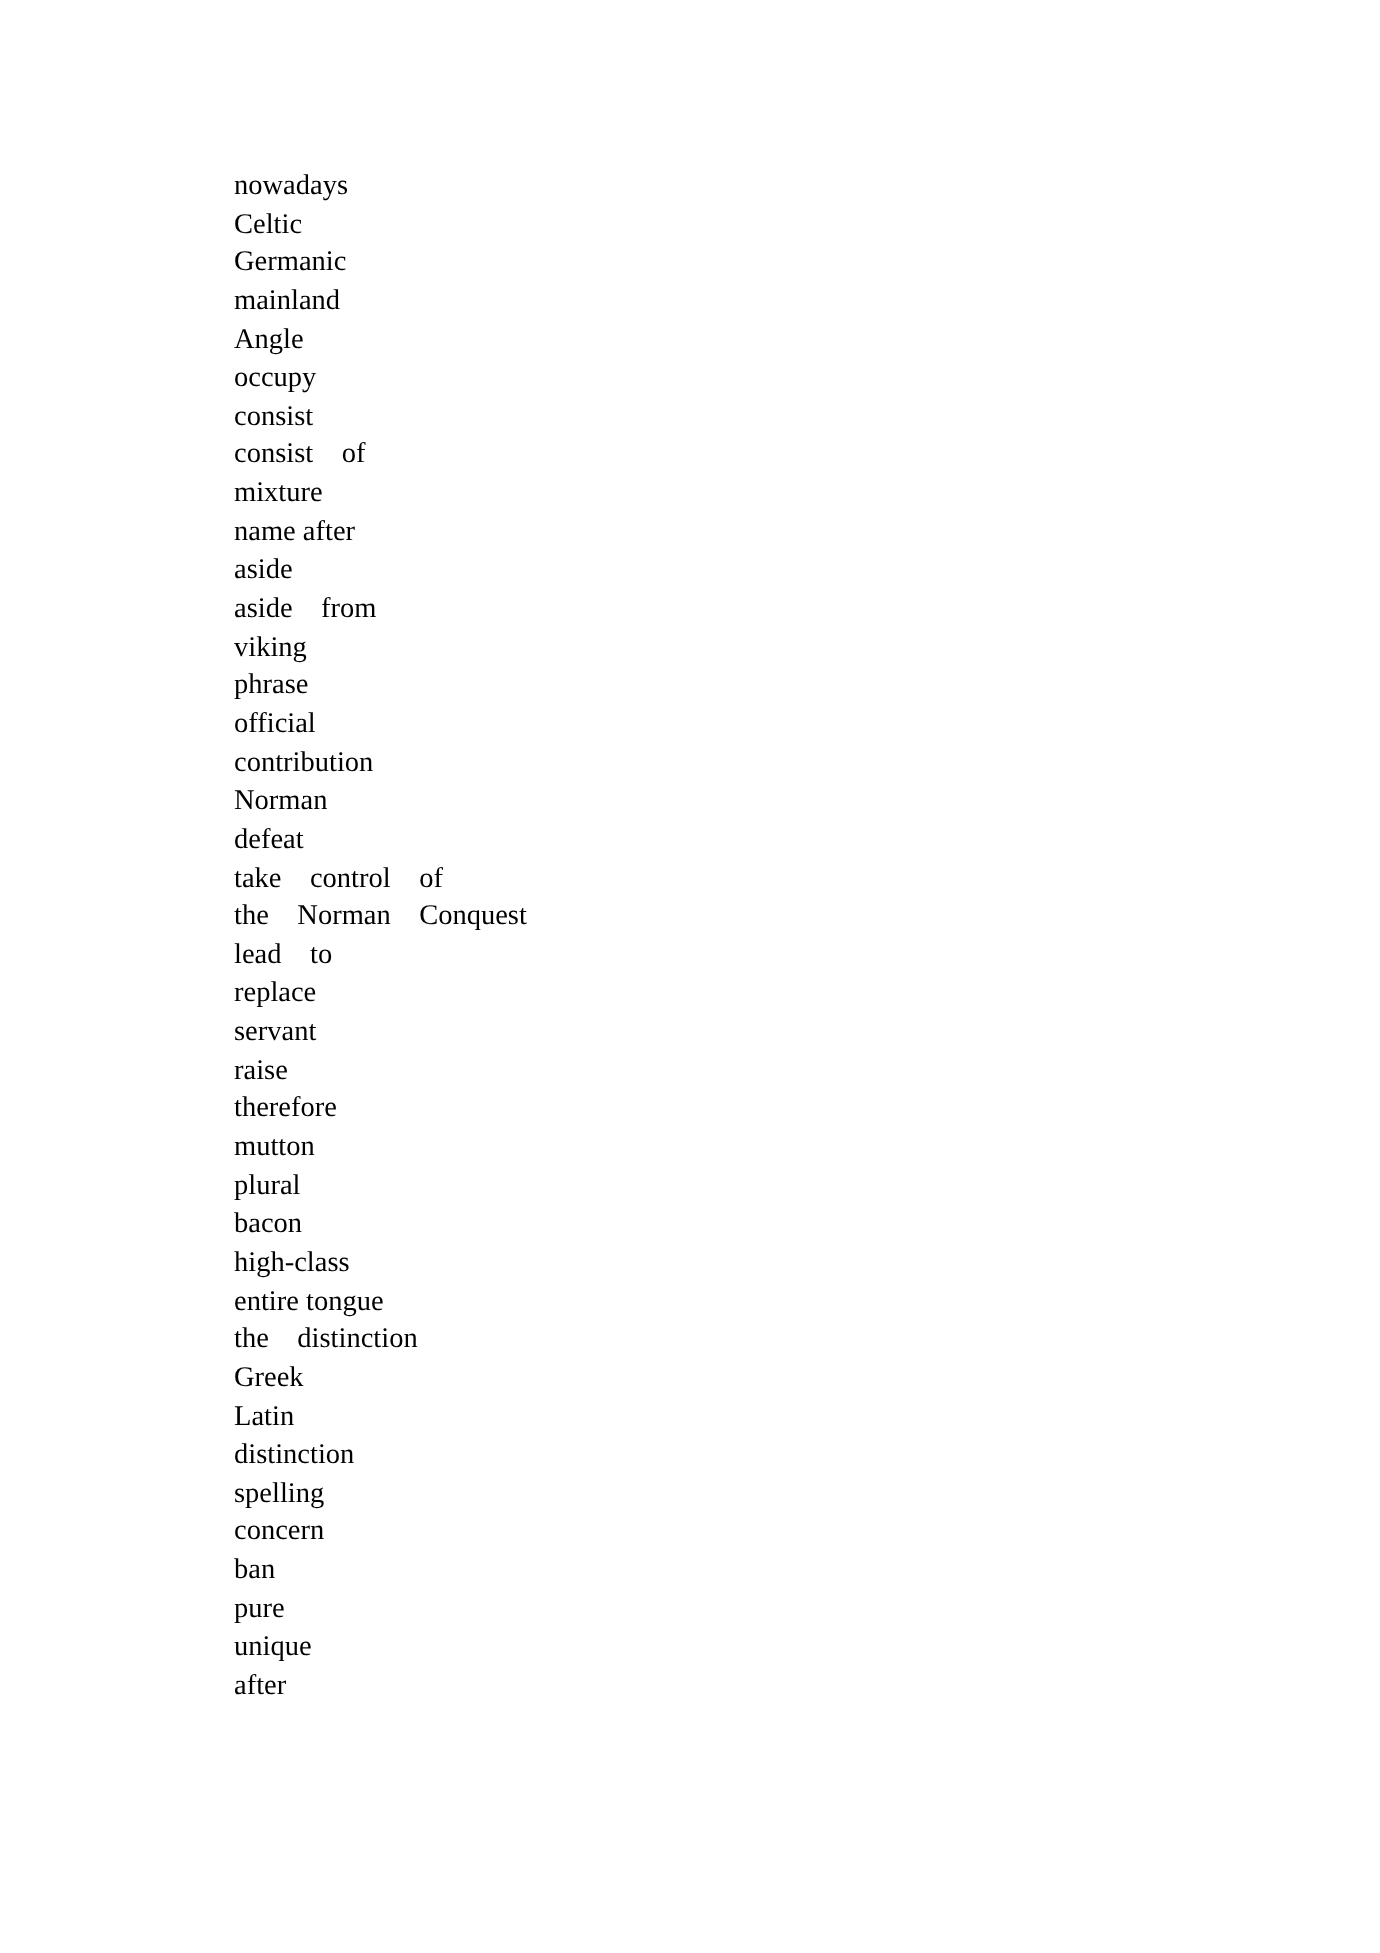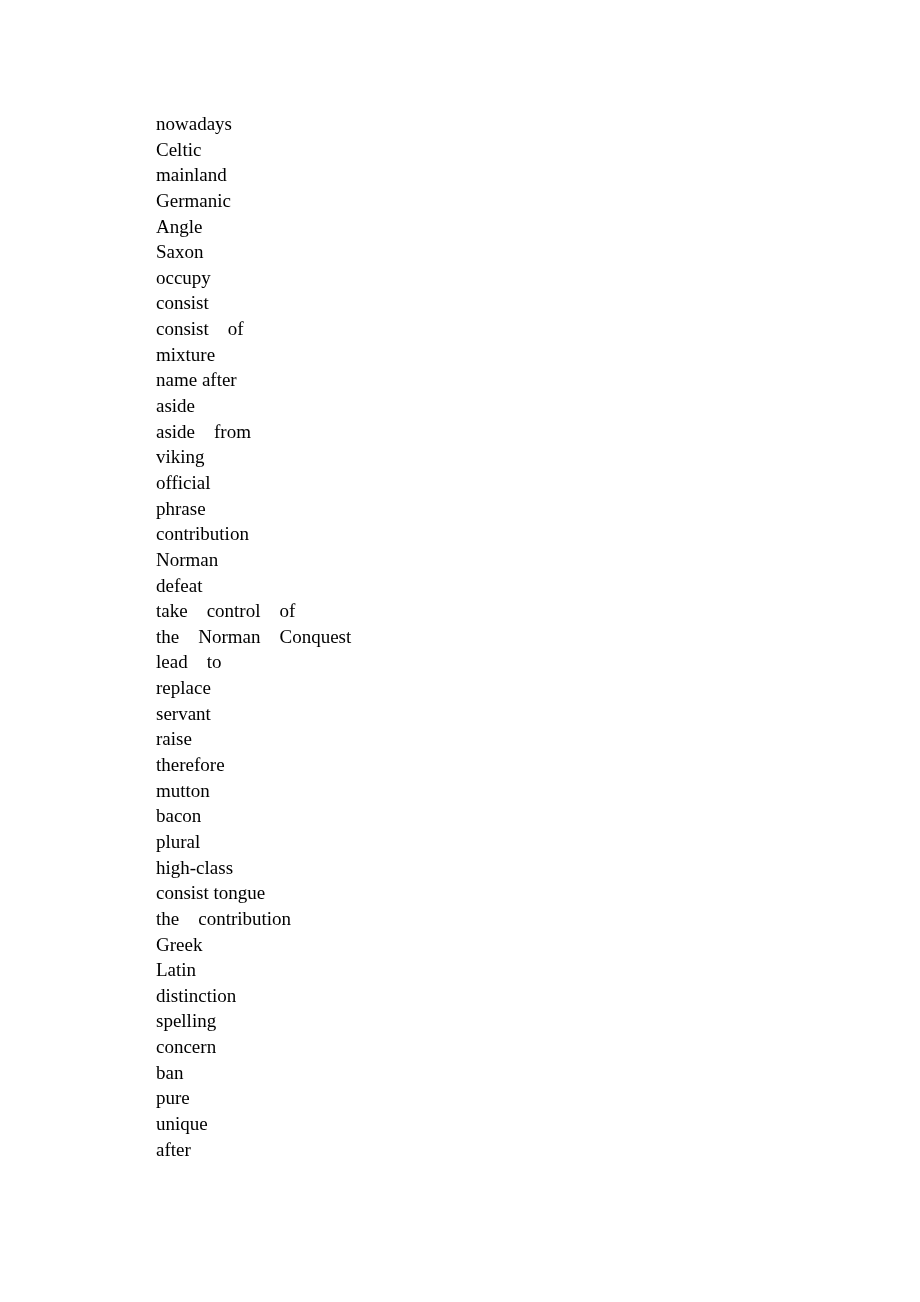--- a/index.html
+++ b/index.html
@@ -25,50 +25,49 @@
     .word-item {
       white-space: pre;
     }
   </style>
 </head>
 <body>
 
 <div class="word-list">
   <div class="word-item">nowadays</div>
   <div class="word-item">Celtic</div>
+  <div class="word-item">Germanic</div>
   <div class="word-item">mainland</div>
-  <div class="word-item">Germanic</div>
   <div class="word-item">Angle</div>
-  <div class="word-item">Saxon</div>
   <div class="word-item">occupy</div>
   <div class="word-item">consist</div>
   <div class="word-item">consist    of</div>
   <div class="word-item">mixture</div>
   <div class="word-item">name after</div>
   <div class="word-item">aside</div>
   <div class="word-item">aside    from</div>
   <div class="word-item">viking</div>
+  <div class="word-item">phrase</div>
   <div class="word-item">official</div>
-  <div class="word-item">phrase</div>
   <div class="word-item">contribution</div>
   <div class="word-item">Norman</div>
   <div class="word-item">defeat</div>
   <div class="word-item">take    control    of</div>
   <div class="word-item">the    Norman    Conquest</div>
   <div class="word-item">lead    to</div>
   <div class="word-item">replace</div>
   <div class="word-item">servant</div>
   <div class="word-item">raise</div>
   <div class="word-item">therefore</div>
   <div class="word-item">mutton</div>
+  <div class="word-item">plural</div>
   <div class="word-item">bacon</div>
-  <div class="word-item">plural</div>
   <div class="word-item">high-class</div>
-  <div class="word-item">consist tongue</div>
-  <div class="word-item">the    contribution</div>
+  <div class="word-item">entire tongue</div>
+  <div class="word-item">the    distinction</div>
   <div class="word-item">Greek</div>
   <div class="word-item">Latin</div>
   <div class="word-item">distinction</div>
   <div class="word-item">spelling</div>
   <div class="word-item">concern</div>
   <div class="word-item">ban</div>
   <div class="word-item">pure</div>
   <div class="word-item">unique</div>
   <div class="word-item">after</div>
 </div>

